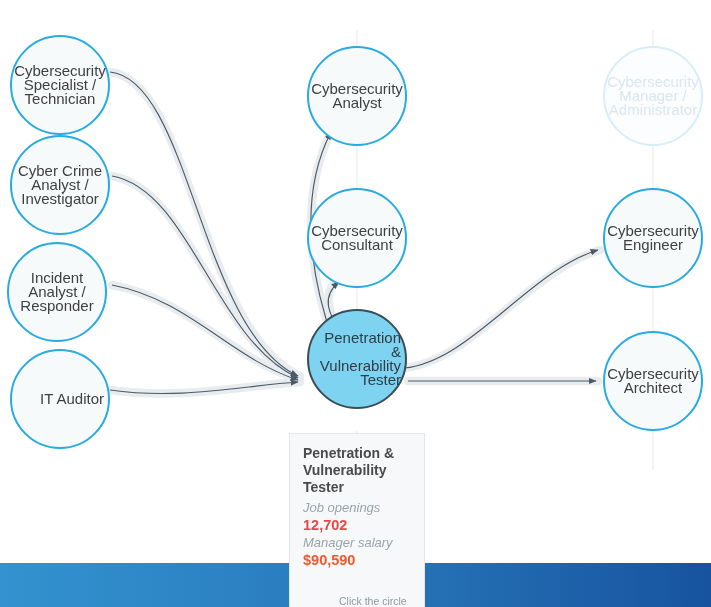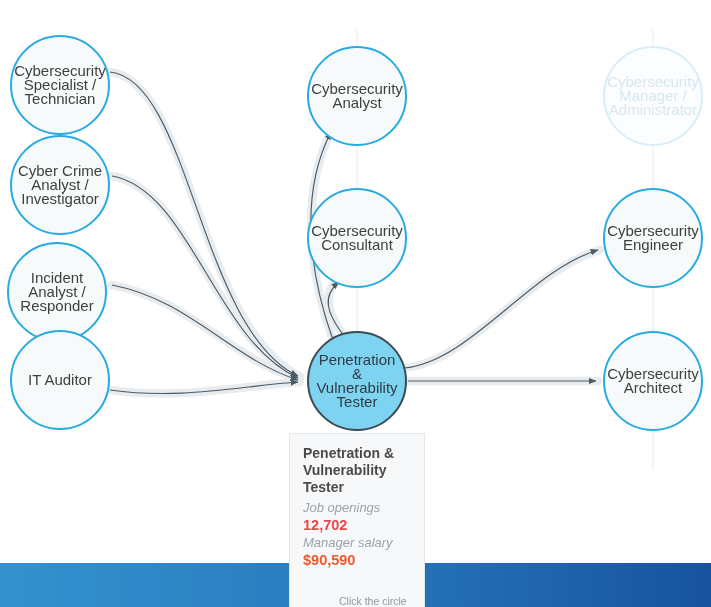--- a/index.html
+++ b/index.html
@@ -152,33 +152,33 @@
   <div class="node" style="left:60px; top:185px;">
     <span class="node-label">Cyber Crime
 Analyst /
 Investigator</span>
   </div>
   <div class="node" style="left:57px; top:292px;">
     <span class="node-label">Incident
 Analyst /
 Responder</span>
   </div>
-  <div class="node" style="left:60px; top:380px;">
+  <div class="node" style="left:60px; top:399px;justify-content:flex-end;">
     <span class="node-label">IT Auditor</span>
   </div>
 
   <div class="node" style="left:357px; top:96px;">
     <span class="node-label">Cybersecurity
 Analyst</span>
   </div>
   <div class="node" style="left:357px; top:238px;">
     <span class="node-label">Cybersecurity
 Consultant</span>
   </div>
-  <div class="node active" style="left:357px; top:381px;">
+  <div class="node active" style="left:357px; top:359px;text-align:right;">
     <span class="node-label">Penetration &amp;
 Vulnerability
 Tester</span>
   </div>
 
   <div class="node faded" style="left:653px; top:96px;">
     <span class="node-label">Cybersecurity
 Manager /
 Administrator</span>
   </div>

